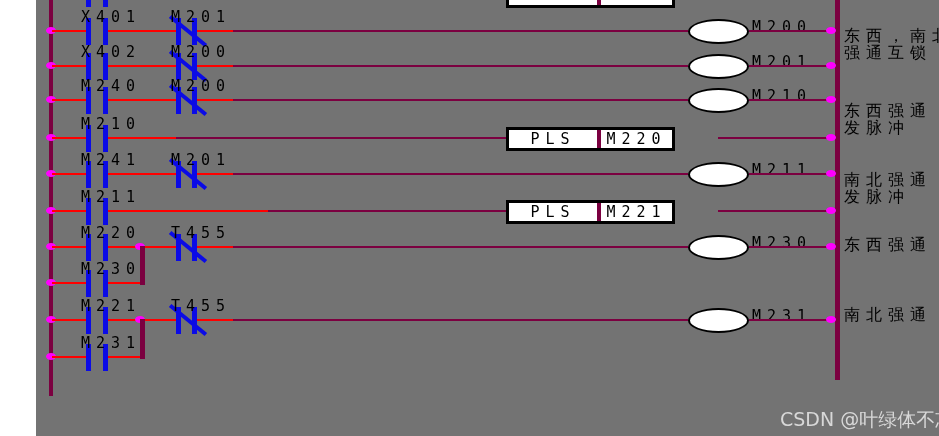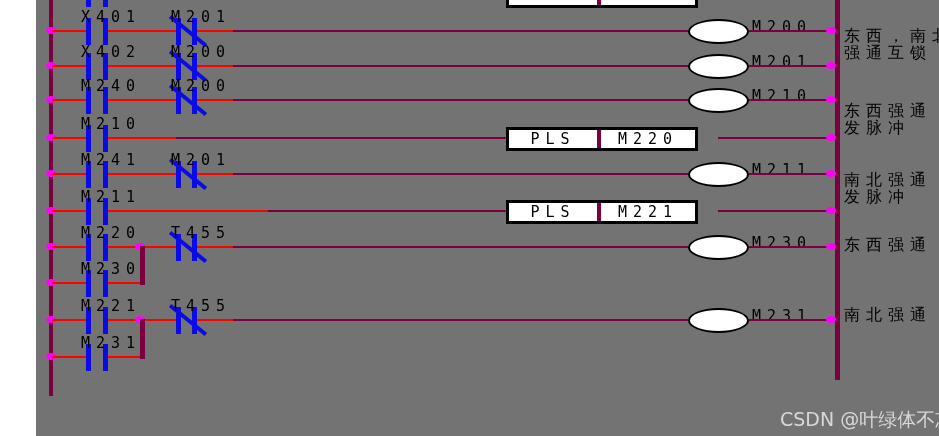--- a/index.html
+++ b/index.html
@@ -8,21 +8,21 @@
   .rail{position:absolute;background:#7B0040;}
   .w{position:absolute;height:2px;background:#7B0040;}
   .w.r{background:#FF0000;}
   .vw{position:absolute;width:5px;background:#7B0040;}
   .bar{position:absolute;width:5px;height:27px;background:#0B0BE6;}
   .slash{position:absolute;width:46px;height:4px;background:#0B0BE6;transform:rotate(39deg);}
   .dot{position:absolute;width:10px;height:7px;background:#FF00FF;border-radius:50%;}
   .lbl{position:absolute;font-size:15px;letter-spacing:6px;line-height:17px;color:#000;white-space:nowrap;}
   .coil{position:absolute;left:652px;width:61px;height:25px;border:2px solid #000;border-radius:50%;
         background:#fff;box-sizing:border-box;}
-  .pls{position:absolute;left:470px;width:192px;height:24px;border:3px solid #000;background:#fff;
+  .pls{position:absolute;left:470px;width:169px;height:24px;border:3px solid #000;background:#fff;
        box-sizing:border-box;display:flex;align-items:center;}
   .pls .c1{width:88px;text-align:center;font-size:15px;letter-spacing:6px;color:#000;}
   .pls .sep{width:4px;height:18px;background:#7B0040;}
   .pls .c2{flex:1;text-align:center;font-size:15px;letter-spacing:6px;color:#000;}
   .ann{position:absolute;left:808px;font-family:"DejaVu Sans",sans-serif;font-size:16px;
        letter-spacing:6px;line-height:17px;color:#000;white-space:nowrap;}
   .caption{position:absolute;left:277px;top:401px;font-family:"DejaVu Serif",serif;font-size:22px;
        color:#000;white-space:nowrap;}
   .wm{position:absolute;left:744px;top:407px;font-family:"DejaVu Sans",sans-serif;font-size:19px;
        color:#D8D8D8;white-space:nowrap;}

